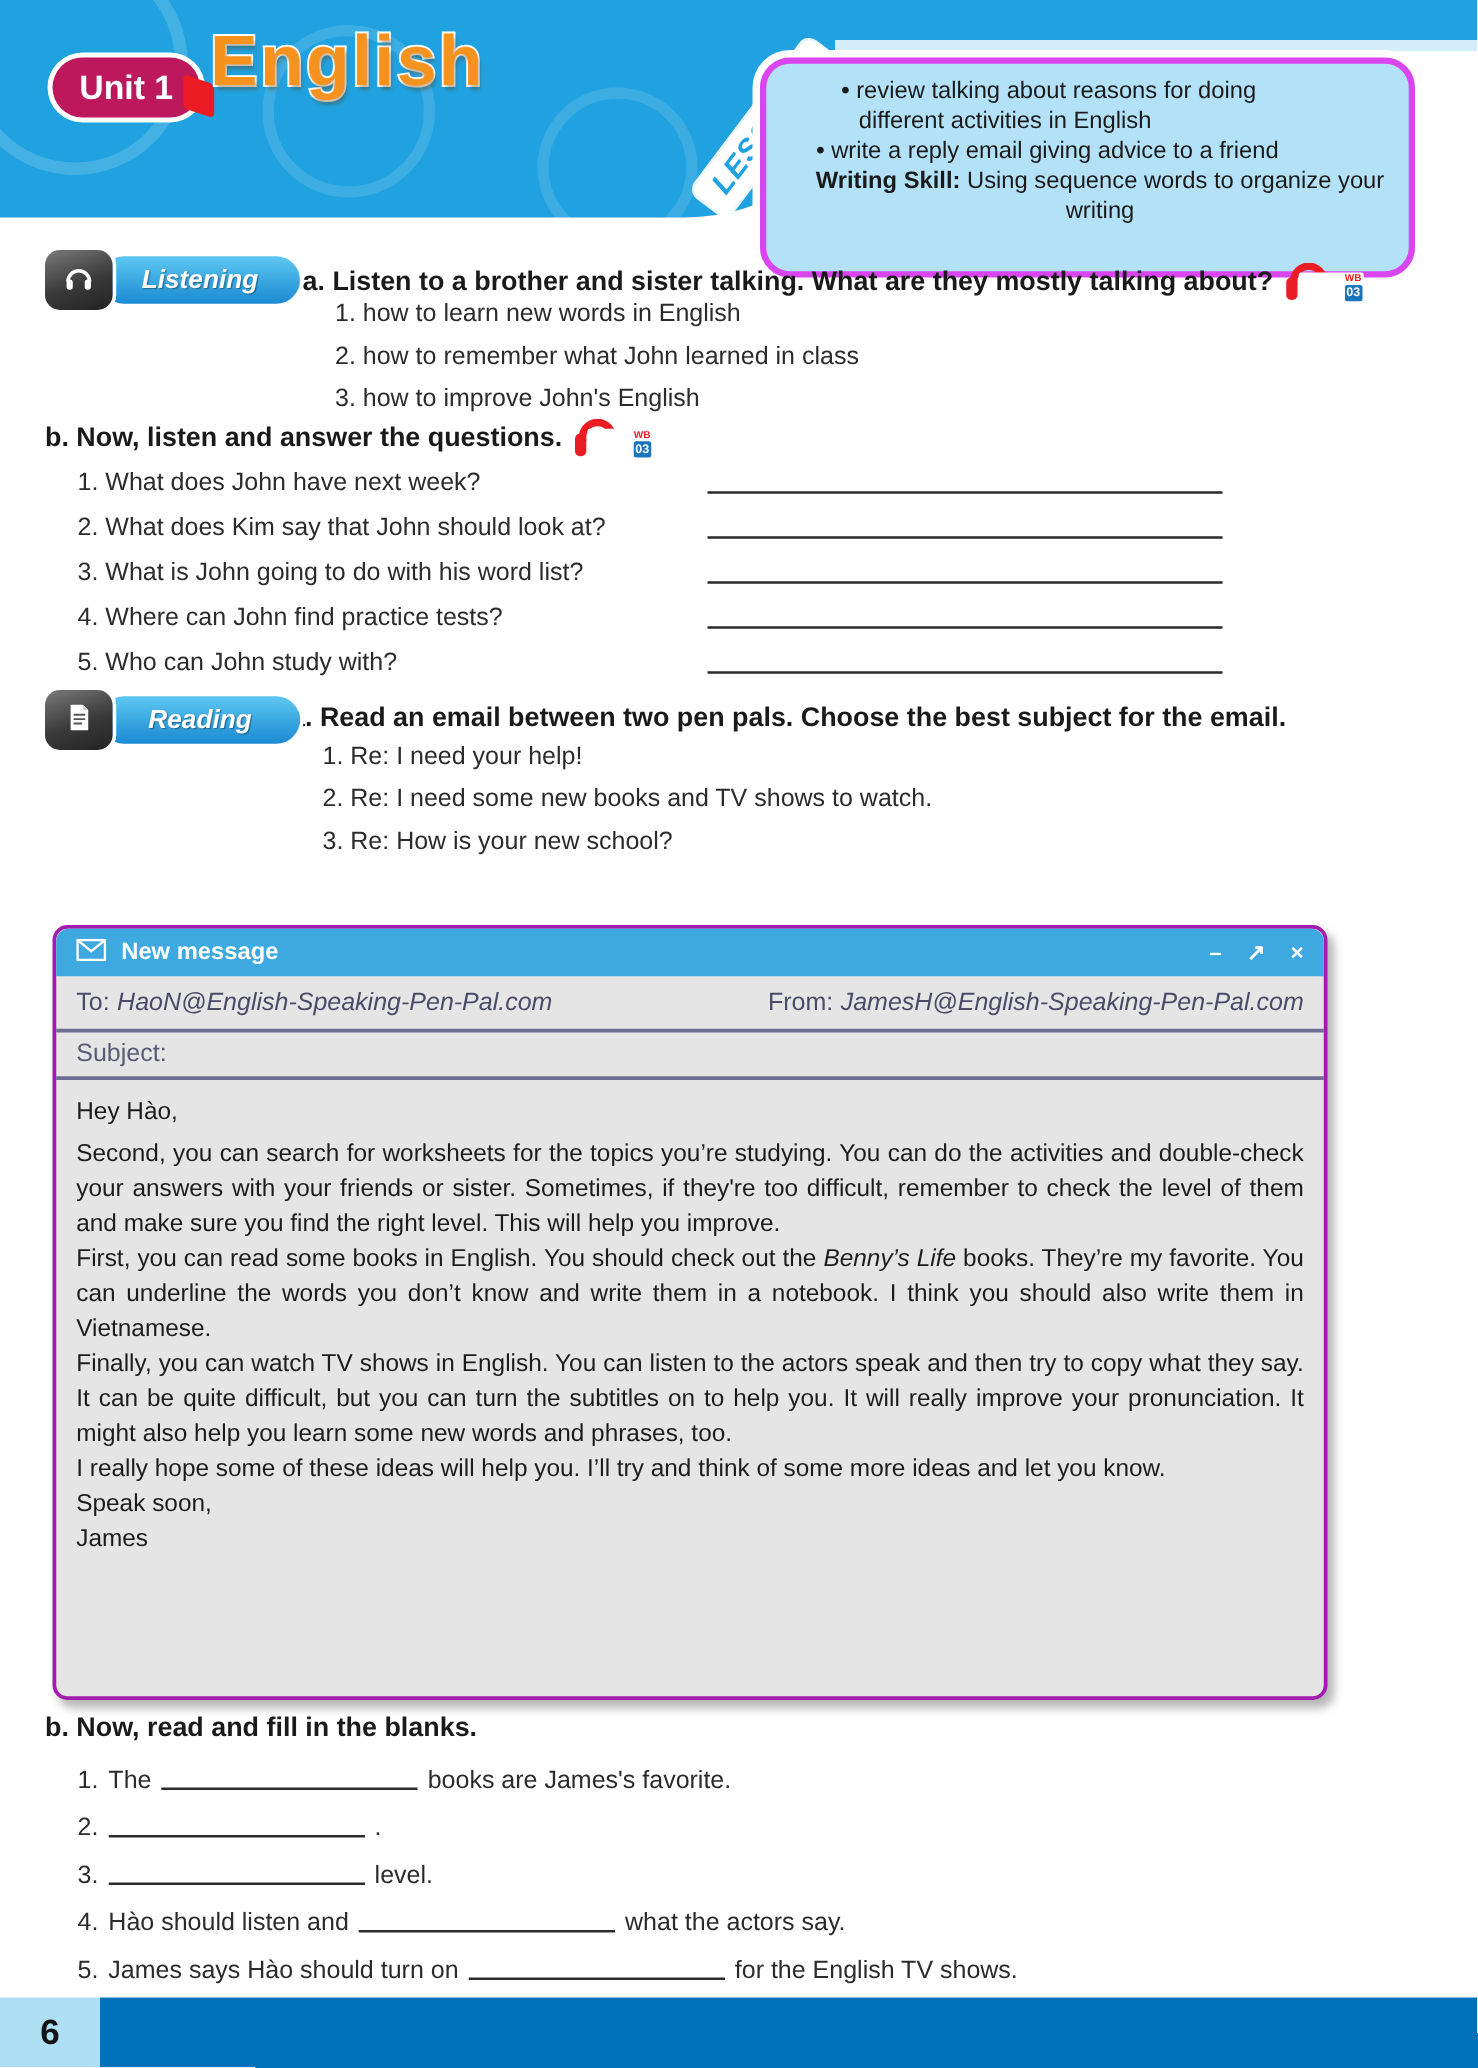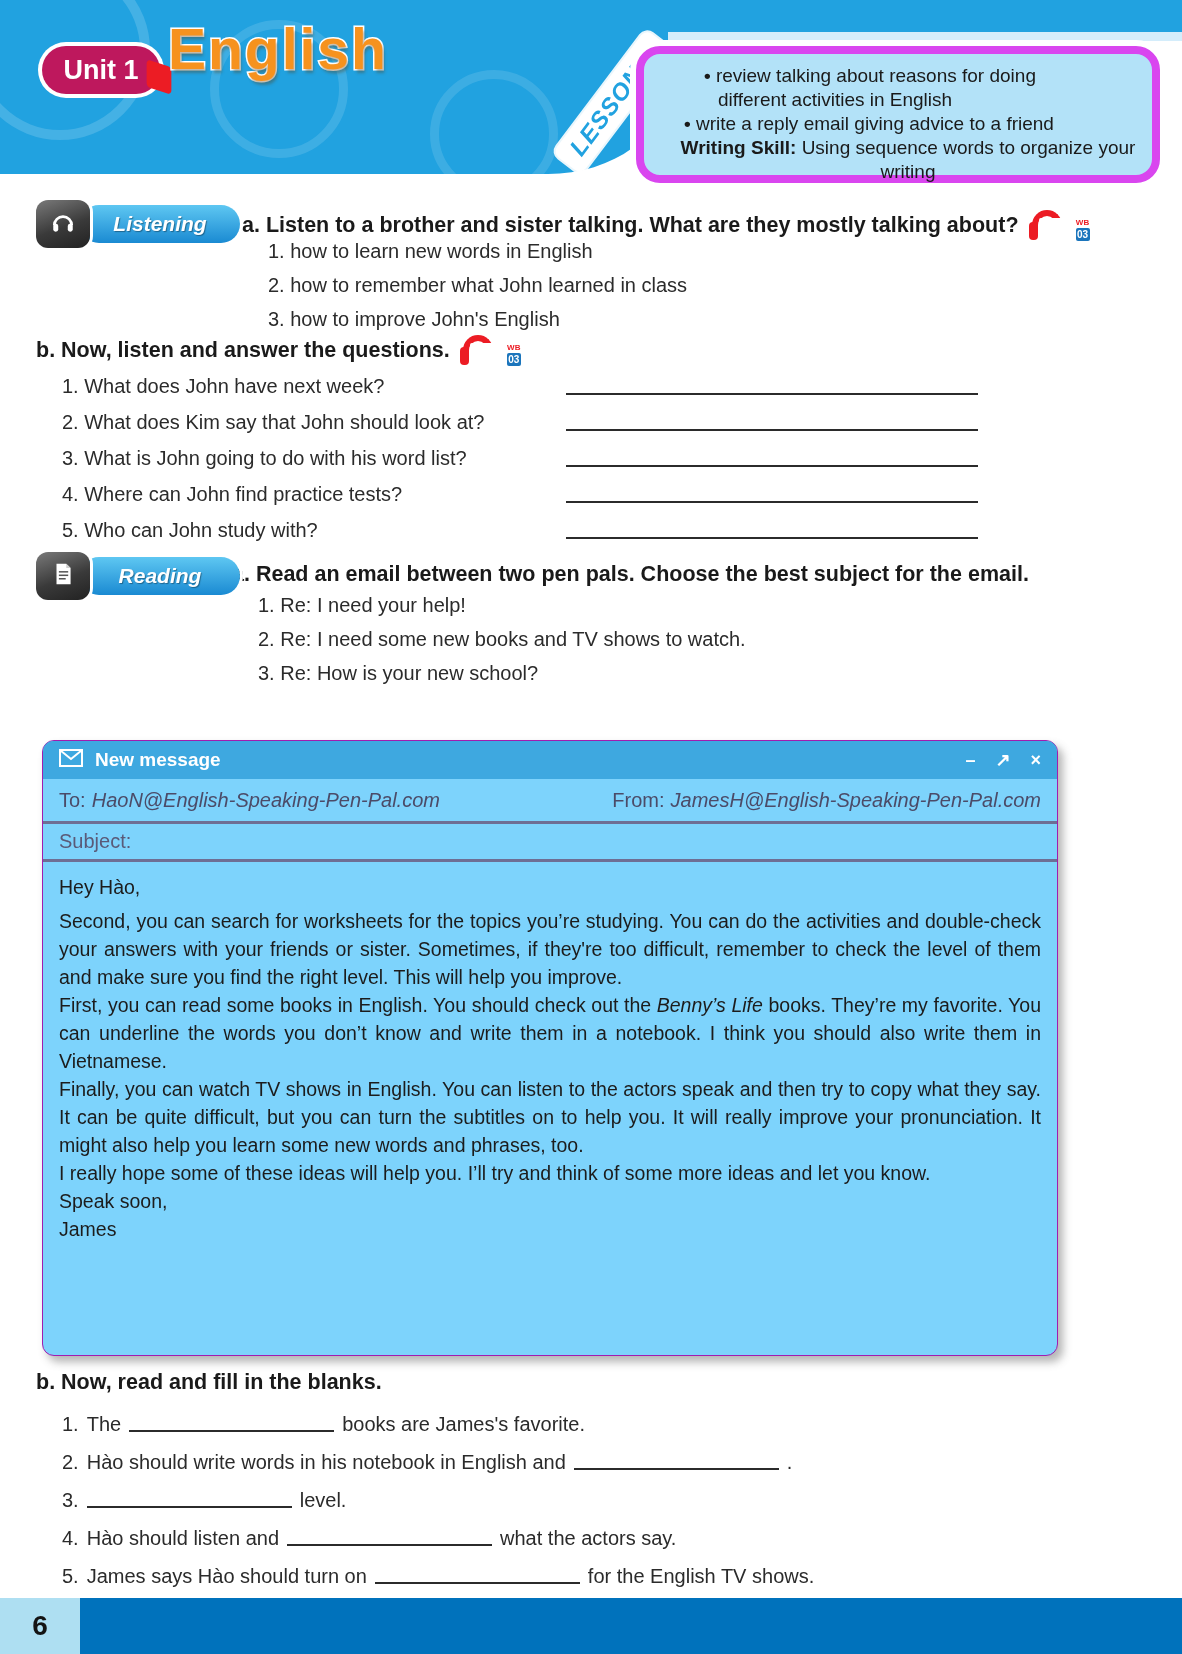--- a/index.html
+++ b/index.html
@@ -20,23 +20,23 @@
   .unit-badge:after{content:"";position:absolute;right:-12px;bottom:4px;width:26px;height:26px;background:#EC1C24;
               transform:rotate(18deg) skew(18deg);border-radius:4px;z-index:-0;}
   .unit-badge span{position:relative;z-index:1;color:#fff;font-weight:bold;font-size:27px;}
 
   .main-title{position:absolute;top:20px;left:42px;line-height:1.02;}
   .title-line{font-weight:bold;font-size:57px;letter-spacing:2px;color:#F6921E;
               -webkit-text-stroke:3px #ffffff;paint-order:stroke fill;
               text-shadow:2px 4px 3px rgba(90,55,10,0.35);}
   .title-line1{margin-left:126px;}
 
-  .lesson-box{position:absolute;top:46px;left:608px;width:524px;height:137px;background:#B3E2F8;
-              border:8px solid #d946ef;border-radius:24px;box-shadow:0 0 0 6px #ffffff;
-              box-sizing:border-box;padding:10px 14px 8px 34px;font-size:19px;line-height:24px;color:#1A1A1A;margin-left:28px;}
+  .lesson-box{position:absolute;top:46px;left:608px;width:524px;height:176px;background:#B3E2F8;
+              border:5px solid #d946ef;border-radius:24px;box-shadow:0 0 0 6px #ffffff;
+              box-sizing:border-box;padding:10px 14px 8px 34px;font-size:19px;line-height:24px;color:#1A1A1A;}
   .obj-li{padding-left:16px;text-indent:-14px;}
   .obj-li .bullet{font-weight:bold;}
   .obj-li1{margin-left:24px;max-width:360px;}
   .obj-li2{margin-left:4px;}
   .wskill{text-align:center;margin-top:0;}
   .wskill b{font-weight:bold;}
   .lesson-ribbon{position:absolute;top:84px;left:536px;transform:rotate(-53deg);background:#ffffff;
                  color:#21A2E0;font-weight:bold;font-style:italic;font-size:24px;letter-spacing:1px;
                  padding:4px 14px;border-radius:8px;box-shadow:0 0 0 2px rgba(255,255,255,0.9);}
 
@@ -63,22 +63,22 @@
   
   .task-head{position:absolute;font-weight:bold;font-size:21.5px;color:#1A1A1A;white-space:nowrap;}
   .opt-list{position:absolute;font-size:20px;color:#2B2B2B;}
   .opt-list div{margin-bottom:11px;}
   .q-list{position:absolute;}
   .q-row{display:flex;justify-content:space-between;align-items:flex-end;width:916px;height:26px;margin-bottom:10px;}
   .q-row .q-text{font-size:20px;color:#2B2B2B;}
   .ans-line{width:412px;border-bottom:2px solid #2B2B2B;height:1px;margin-bottom:3px;}
 
   
-  .email-card{position:absolute;top:740px;left:42px;width:1014px;height:614px;background:#7dd3fc;
-              border-radius:12px;border:1px solid #a21caf;box-shadow:5px 6px 8px rgba(90,90,90,0.45);}
+  .email-card{position:absolute;top:740px;left:42px;width:1014px;height:614px;background:#e5e5e5;
+              border-radius:12px;border:3px solid #a21caf;box-shadow:5px 6px 8px rgba(90,90,90,0.45);}
   .email-bar{position:absolute;top:0;left:0;right:0;height:38px;background:#3EA8E0;border-radius:10px 10px 0 0;
              display:flex;align-items:center;padding:0 16px;box-sizing:border-box;}
   .email-bar .bar-title{color:#fff;font-weight:bold;font-size:19px;margin-left:12px;flex:1;}
   .win-ctrls{display:flex;gap:20px;color:#fff;font-weight:bold;font-size:18px;line-height:1;}
   .addr-row{position:absolute;top:38px;left:0;right:0;height:42px;display:flex;justify-content:space-between;
             align-items:center;padding:0 16px;box-sizing:border-box;font-size:20px;color:#4B4B68;}
   .addr-row .lbl{margin-right:6px;}
   .addr-row .addr{font-style:italic;}
   .sep1{position:absolute;top:80px;left:0;right:0;height:3px;background:#6E6E94;}
   .subj-row{position:absolute;top:83px;left:0;right:0;height:35px;display:flex;align-items:center;
@@ -258,21 +258,20 @@
 
   <div class="fill-list">
     <div class="fill-item">
       <span class="fnum">1.</span>
       <span class="pre">The</span>
       <span class="iblank"></span>
       <span class="post">books are James's favorite.</span>
     </div>
     <div class="fill-item">
       <span class="fnum">2.</span>
-      <span class="pre">Hào should write words in his notebook in English and</span>
       <span class="iblank"></span>
       <span class="post">.</span>
     </div>
     <div class="fill-item">
       <span class="fnum">3.</span>
       <span class="iblank"></span>
       <span class="post">level.</span>
     </div>
     <div class="fill-item">
       <span class="fnum">4.</span>

